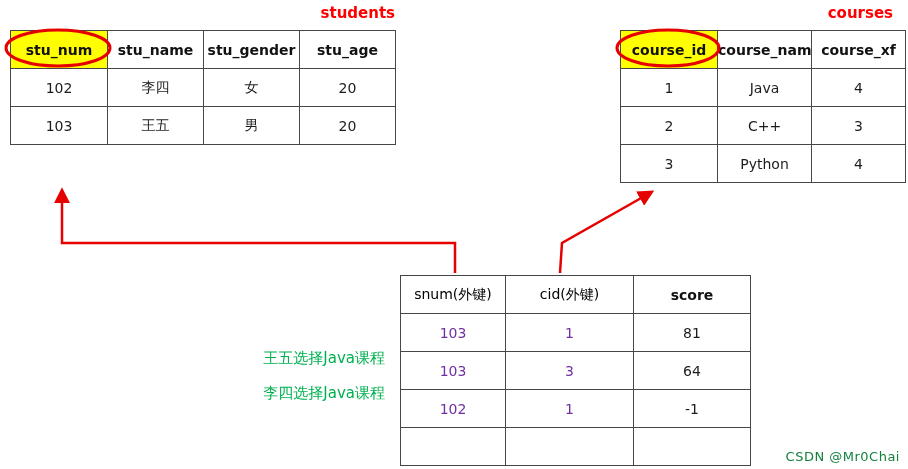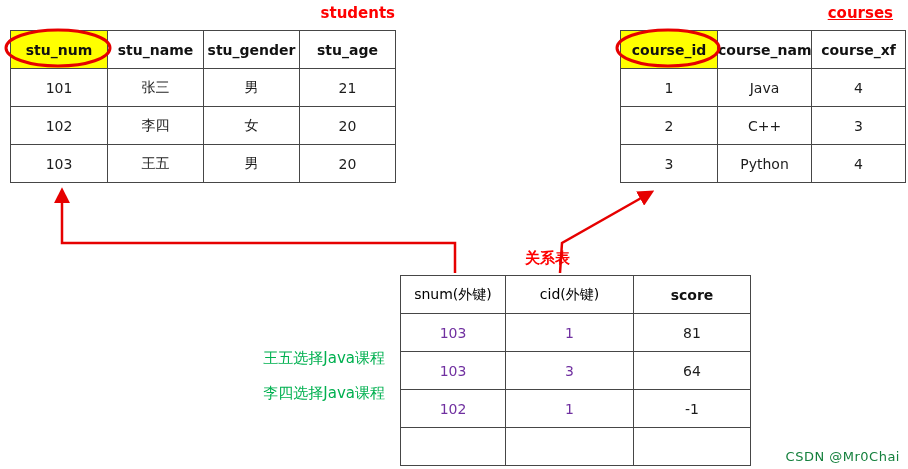--- a/index.html
+++ b/index.html
@@ -25,60 +25,53 @@
 
   .relation { left:400px; top:275px; width:350px; }
   .relation col.c0 { width:105px; } .relation col.c1 { width:128px; } .relation col.c2 { width:117px; }
 
   .hl { background:#ffff00; }
   .fkh { color:#000000; font-weight:normal; }
   .fkv { color:#7030a0; }
 
   .ttl { position:absolute; color:#fe0000; font-size:15px; font-weight:bold; text-align:right; line-height:18px; }
   .ttl-students { left:10px; top:4px; width:385px; }
-  .ttl-courses  { left:608px; top:4px; width:285px;text-decoration:underline; }
+  .ttl-courses  { left:608px; top:4px; width:285px; }
   .ttl-relation { left:450px; top:249px; width:120px; }
 
   .ann { position:absolute; color:#00b050; font-size:15px; width:215px; text-align:right; white-space:nowrap; }
   .ann-1 { left:170px; top:321px;margin-top:28px; }
   .ann-2 { left:170px; top:360px; }
   .ann-3 { left:170px; top:384px; }
 
   .overlay { position:absolute; left:0; top:0; width:908px; height:469px; pointer-events:none; z-index:6; }
 
   .watermark { position:absolute; right:8px; bottom:5px; font-size:13px; color:#15803d; letter-spacing:0.5px; }
 </style>
 </head>
 <body>
 
 <div class="canvas">
 
   <div class="ttl ttl-students">students</div>
   <div class="ttl ttl-courses">courses</div>
-  <div class="ttl ttl-relation">关系表</div>
 
   <table class="students">
     <colgroup>
         <col class="c0">
         <col class="c1">
         <col class="c2">
         <col class="c3">
       </colgroup>
     <tbody>
         <tr>
       <th class="hl">stu_num</th>
       <th>stu_name</th>
       <th>stu_gender</th>
       <th>stu_age</th>
-    </tr>
-    <tr>
-      <td>101</td>
-      <td>张三</td>
-      <td>男</td>
-      <td>21</td>
     </tr>
     <tr>
       <td>102</td>
       <td>李四</td>
       <td>女</td>
       <td>20</td>
     </tr>
     <tr>
       <td>103</td>
       <td>王五</td>

